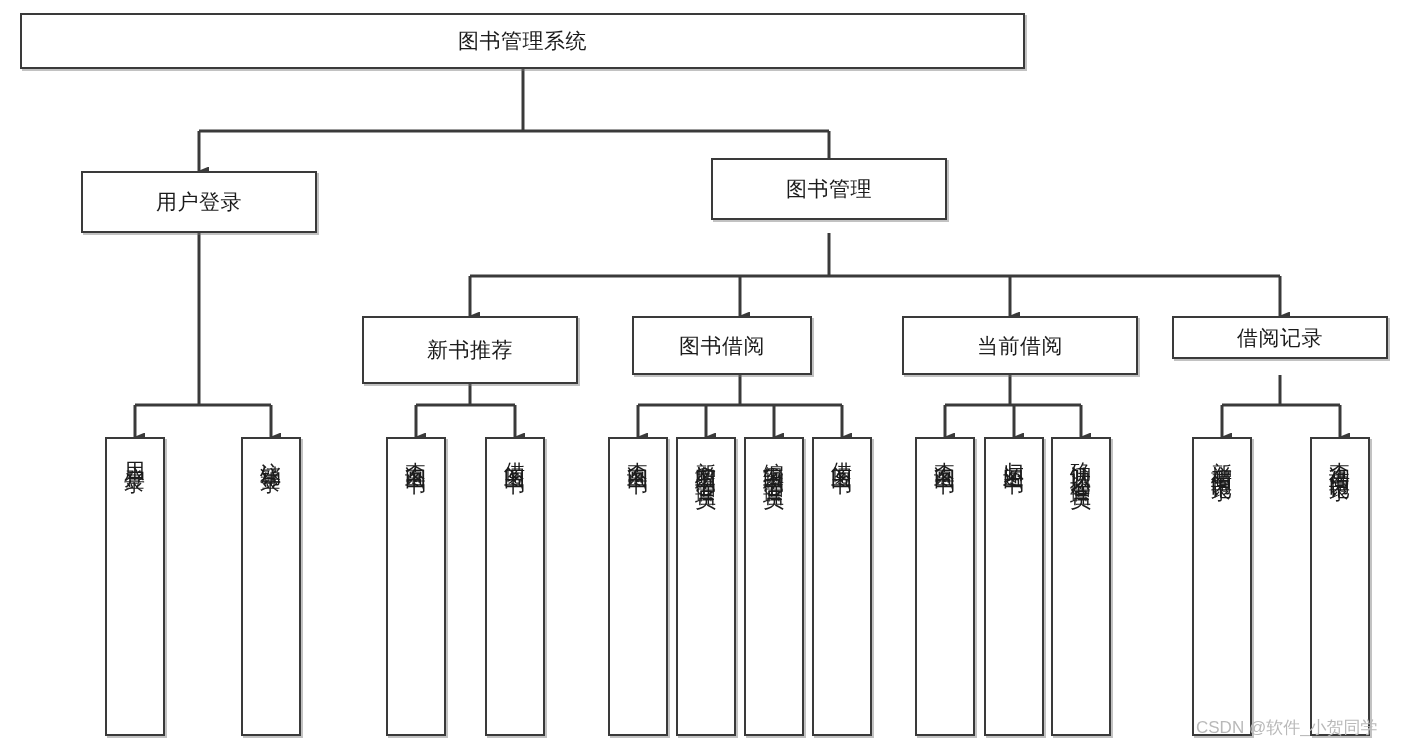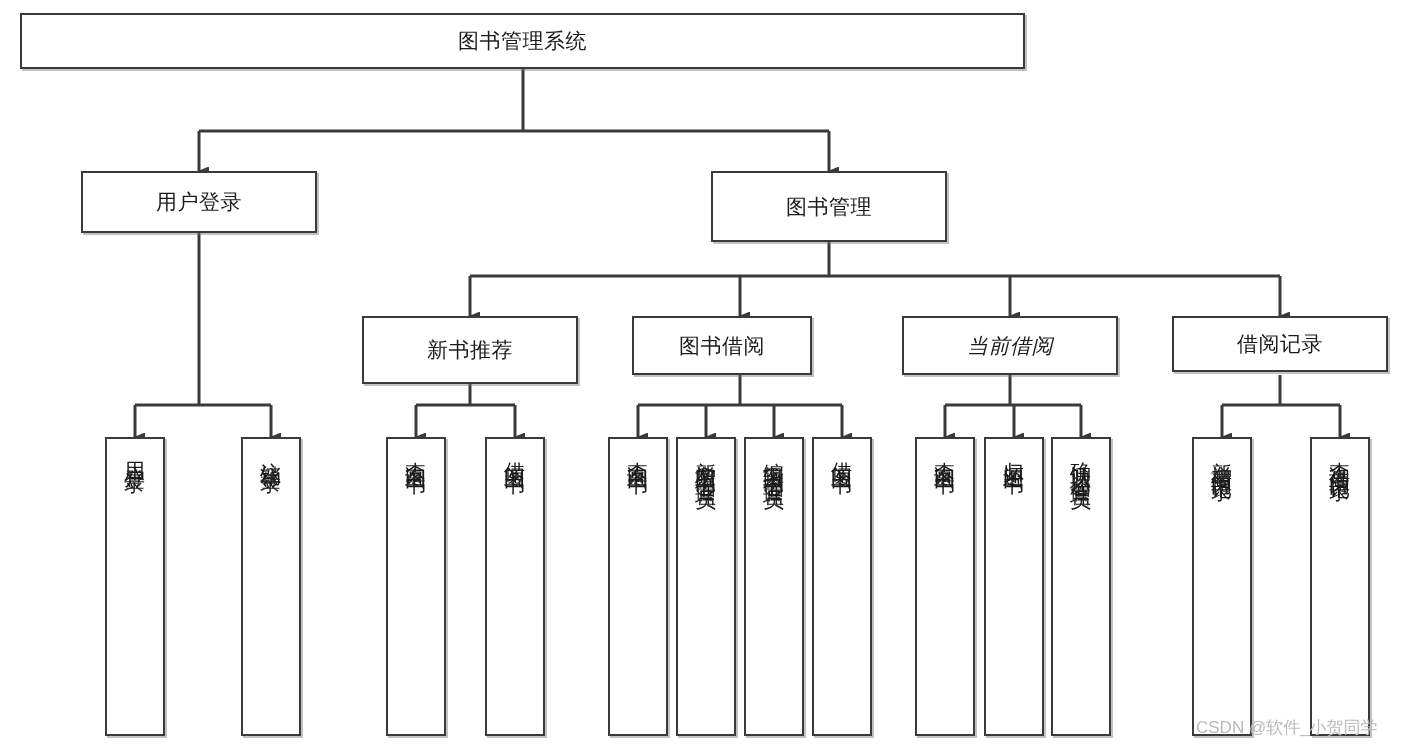--- a/index.html
+++ b/index.html
@@ -114,33 +114,33 @@
       </g>
   </svg>
 
   <div id="node-layer">
       <div class="node-box" style="left: 20px; top: 13px; width: 1005px; height: 56px; text-align: right;">
         <span class="node-label-h">图书管理系统</span>
       </div>
       <div class="node-box" style="left: 81px; top: 171px; width: 236px; height: 62px;">
         <span class="node-label-h">用户登录</span>
       </div>
-      <div class="node-box" style="left: 711px; top: 171px; width: 236px; height: 71px;">
+      <div class="node-box" style="left: 711px; top: 158px; width: 236px; height: 62px;">
         <span class="node-label-h">图书管理</span>
       </div>
       <div class="node-box" style="left: 362px; top: 316px; width: 216px; height: 68px;">
         <span class="node-label-h">新书推荐</span>
       </div>
       <div class="node-box" style="left: 632px; top: 316px; width: 180px; height: 59px;">
         <span class="node-label-h">图书借阅</span>
       </div>
-      <div class="node-box" style="left: 902px; top: 316px; width: 216px; height: 59px; font-style: italic;">
+      <div class="node-box" style="left: 902px; top: 316px; width: 236px; height: 59px;">
         <span class="node-label-h">当前借阅</span>
       </div>
-      <div class="node-box" style="left: 1172px; top: 316px; width: 216px; height: 56px;">
+      <div class="node-box" style="left: 1172px; top: 316px; width: 216px; height: 43px;">
         <span class="node-label-h">借阅记录</span>
       </div>
       <div class="node-box vertical" style="left: 105px; top: 437px; width: 60px; height: 299px;">
         <span class="node-label-v">用户登录</span>
       </div>
       <div class="node-box vertical" style="left: 241px; top: 437px; width: 60px; height: 299px;">
         <span class="node-label-v">注销登录</span>
       </div>
       <div class="node-box vertical" style="left: 386px; top: 437px; width: 60px; height: 299px;">
         <span class="node-label-v">查询图书</span>

